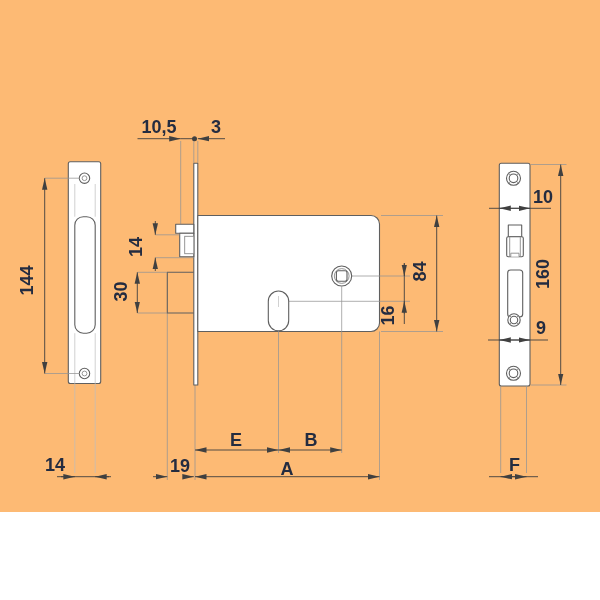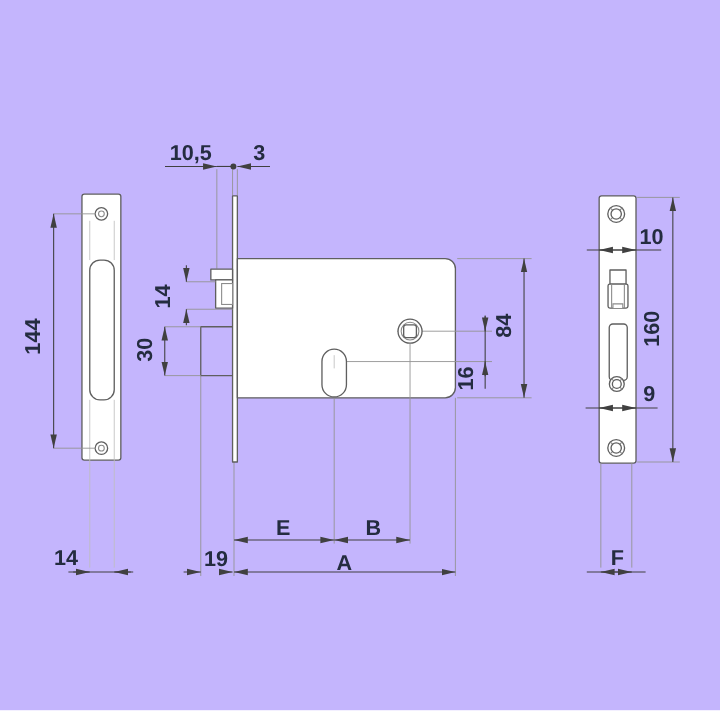--- a/index.html
+++ b/index.html
@@ -1,16 +1,16 @@
 <!DOCTYPE html>
 <html><head>
 <meta charset="utf-8">
 <style>
   html,body{margin:0;padding:0;background:#ffffff;}
-  #stage{position:relative;width:600px;height:592px;background:#c4b5fd;overflow:hidden;
+  #stage{position:relative;width:600px;height:512px;background:#fdba74;overflow:hidden;
          font-family:"Liberation Sans", sans-serif;}
   svg{display:block}
   .e  {fill:none;stroke:#5f5f5f;stroke-width:1.1;stroke-linejoin:round;}
   .ew {fill:#ffffff;stroke:#5f5f5f;stroke-width:1.1;stroke-linejoin:round;}
   .e2 {fill:#ffffff;stroke:#8a8a8a;stroke-width:0.9;}
   .d  {fill:none;stroke:#404040;stroke-width:0.9;}
   .da {marker-start:url(#ah);marker-end:url(#ah);}
   .de {marker-end:url(#ah);}
   .x  {fill:none;stroke:#949494;stroke-width:0.75;}
   .f  {fill:none;stroke:#bdbdbd;stroke-width:0.7;}

